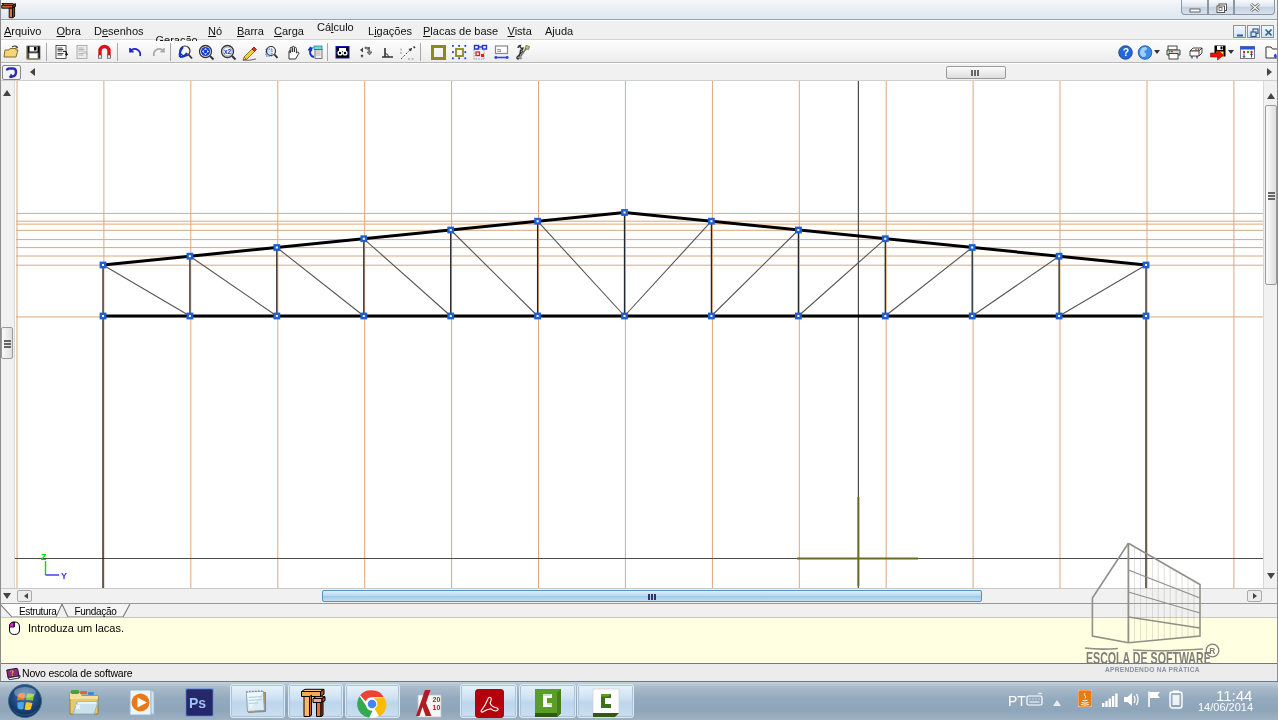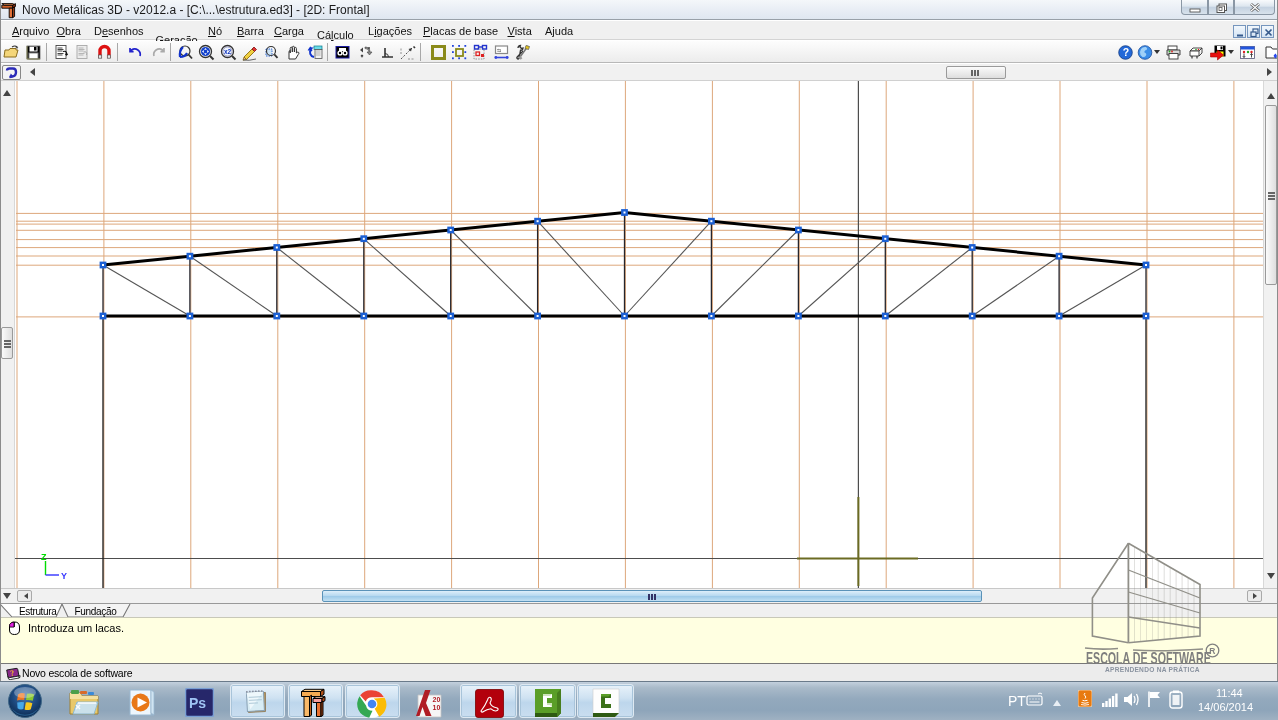--- a/index.html
+++ b/index.html
@@ -11,47 +11,46 @@
 <div style="position:absolute;left:0;top:0;width:1278px;height:20px;background:linear-gradient(180deg,#f4f7fa 0%,#e9eef5 50%,#dfe7f0 100%);border-bottom:1px solid #98a0a8">
  <svg style="position:absolute;left:1px;top:2px" width="17" height="17" viewBox="0 0 17 17">
   <g stroke="#000" stroke-width="0.9">
   <path d="M0.8 3.2 h11 v3 h-11 Z" fill="#d06028"></path>
   <path d="M0.8 1.6 h11 l2.6 1.6 h-11 Z" fill="#e88a50"></path>
   <path d="M11.8 3.2 l2.6 -1.6 v3 l-2.6 1.6 Z" fill="#903010"></path>
   <path d="M8.2 6.2 h3.4 v9.5 h-3.4 Z" fill="#e07038"></path>
   <path d="M11.6 6.2 l2 -1.3 v9.5 l-2 1.3 Z" fill="#a04018"></path>
   </g>
  </svg>
- <span style="position:absolute;left:22px;top:3px;font-size:12px;color:#1a1a1a">Novo Metálicas 3D - v2012.a - [C:\...\estrutura.ed3] - [2D: Frontal]</span>
 
 <div style="position:absolute;left:1181px;top:0;width:96px;height:15px;display:flex">
  <div class="wbtn" style="width:27px;border-bottom-left-radius:4px"><svg width="27" height="15">
           <rect x="8" y="9" width="10" height="3" fill="#fff" stroke="#555" stroke-width="0.9"></rect>
         </svg></div>
  <div class="wbtn" style="width:26px"><svg width="26" height="15">
           <rect x="10" y="4" width="7.5" height="6.5" fill="#fff" stroke="#555" stroke-width="1"></rect>
           <rect x="8" y="6" width="7.5" height="6.5" fill="#fff" stroke="#555" stroke-width="1"></rect>
           <rect x="10" y="7.5" width="3" height="3" fill="#fff" stroke="#555" stroke-width="0.8"></rect>
         </svg></div>
  <div class="wbtn" style="width:41px;border-bottom-right-radius:4px"><svg width="41" height="15">
           <path d="M16 4 L24 11 M24 4 L16 11" stroke="#555" stroke-width="2.6"></path>
           <path d="M16 4 L24 11 M24 4 L16 11" stroke="#fff" stroke-width="1.1"></path>
         </svg></div>
 </div>
 </div>
 
 <div style="position:absolute;left:0;top:21px;width:1278px;height:19px;background:#f0f0f0;font-size:11px;color:#111;border-bottom:1px solid #d4d4d4">
- <span style="position:absolute;left:12px;top:4px"><span style="text-decoration:underline">A</span>rquivo</span>
+ <span style="position:absolute;left:4px;top:4px"><span style="text-decoration:underline">A</span>rquivo</span>
     <span style="position:absolute;left:56.5px;top:4px"><span style="text-decoration:underline">O</span>bra</span>
     <span style="position:absolute;left:94px;top:4px">D<span style="text-decoration:underline">e</span>senhos</span>
     <span style="position:absolute;left:155.5px;top:13px"><span style="text-decoration:underline">G</span>eração</span>
     <span style="position:absolute;left:208px;top:4px"><span style="text-decoration:underline">N</span>ó</span>
     <span style="position:absolute;left:237px;top:4px"><span style="text-decoration:underline">B</span>arra</span>
     <span style="position:absolute;left:274px;top:4px"><span style="text-decoration:underline">C</span>arga</span>
-    <span style="position:absolute;left:317px;top:8px">Cá<span style="text-decoration:underline">l</span>culo</span>
+    <span style="position:absolute;left:317px;top:0">Cá<span style="text-decoration:underline">l</span>culo</span>
     <span style="position:absolute;left:368px;top:4px">L<span style="text-decoration:underline">i</span>gações</span>
     <span style="position:absolute;left:423px;top:4px"><span style="text-decoration:underline">P</span>lacas de base</span>
     <span style="position:absolute;left:507.5px;top:4px"><span style="text-decoration:underline">V</span>ista</span>
     <span style="position:absolute;left:545px;top:4px">A<span style="text-decoration:underline">j</span>uda</span>
 
 <div style="position:absolute;left:1233px;top:4px;display:flex;gap:1px">
  <div class="cbtn"><svg width="13" height="13">
           <rect x="3" y="8.5" width="6" height="2" fill="#365a8c"></rect>
         </svg></div>
  <div class="cbtn"><svg width="13" height="13">
@@ -589,15 +588,15 @@
 </svg>
     <svg style="position:absolute;left:1146px;top:8px" width="17" height="18" viewBox="0 0 17 18">
 <path d="M3 1.5 v15.5" stroke="#fff" stroke-width="1.6"></path>
 <path d="M4 2 h10 l-2.5 3 l2.5 3 h-10 Z" fill="#fff"></path>
 </svg>
     <svg style="position:absolute;left:1169px;top:8px" width="14" height="19" viewBox="0 0 14 19">
 <rect x="1" y="2" width="12" height="16" rx="2.5" fill="none" stroke="#fff" stroke-width="1.4"></rect>
 <rect x="4" y="0.5" width="6" height="2.5" fill="#fff"></rect>
 <rect x="3.5" y="5" width="7" height="10" fill="#fff" opacity="0.85"></rect>
 </svg>
-    <span style="position:absolute;left:1216px;top:5px;font-size:11px;color:#fff">11:44</span>
+    <span style="position:absolute;left:1216px;top:5px;font-size:15px;color:#fff">11:44</span>
     <span style="position:absolute;left:1198px;top:19px;font-size:11px;color:#fff">14/06/2014</span>
 </div>
 
 </body></html>

